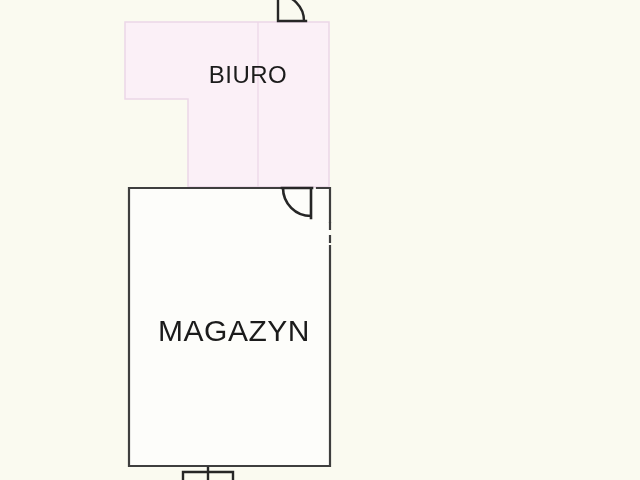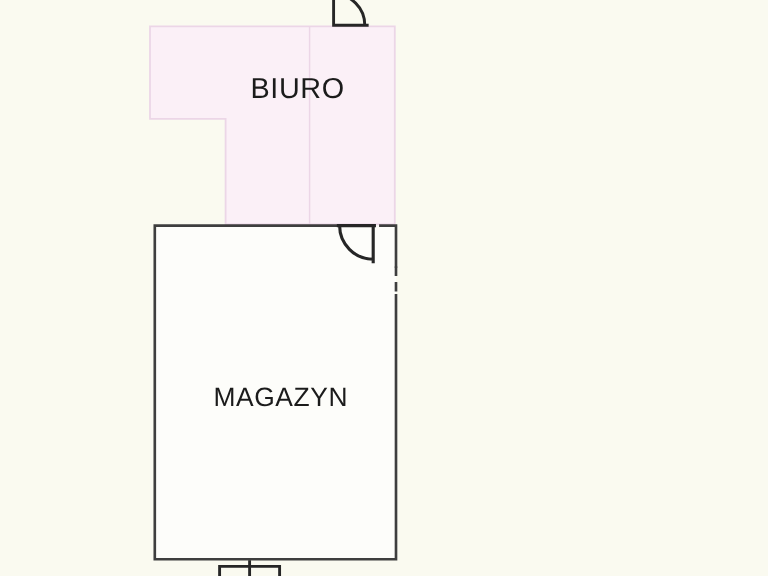--- a/index.html
+++ b/index.html
@@ -12,21 +12,21 @@
   }
   #plan-svg { position: absolute; left: 0; top: 0; }
   .room-label {
     position: absolute;
     transform: translate(-50%, -50%);
     white-space: nowrap;
     letter-spacing: 0.5px;
     font-weight: 400;
   }
   #label-biuro   { left: 248px; top: 75px;  font-size: 24px; }
-  #label-magazyn { left: 234px; top: 331px; font-size: 22px; }
+  #label-magazyn { left: 234px; top: 331px; font-size: 30px; }
 </style>
 </head>
 <body>
 
 <div id="screen" style="background: #14b8a6;">
 
   <svg id="plan-svg" width="640" height="480" viewBox="0 0 640 480">
 
     <rect x="0" y="0" width="640" height="480" fill="#fafaf0"></rect>
 

